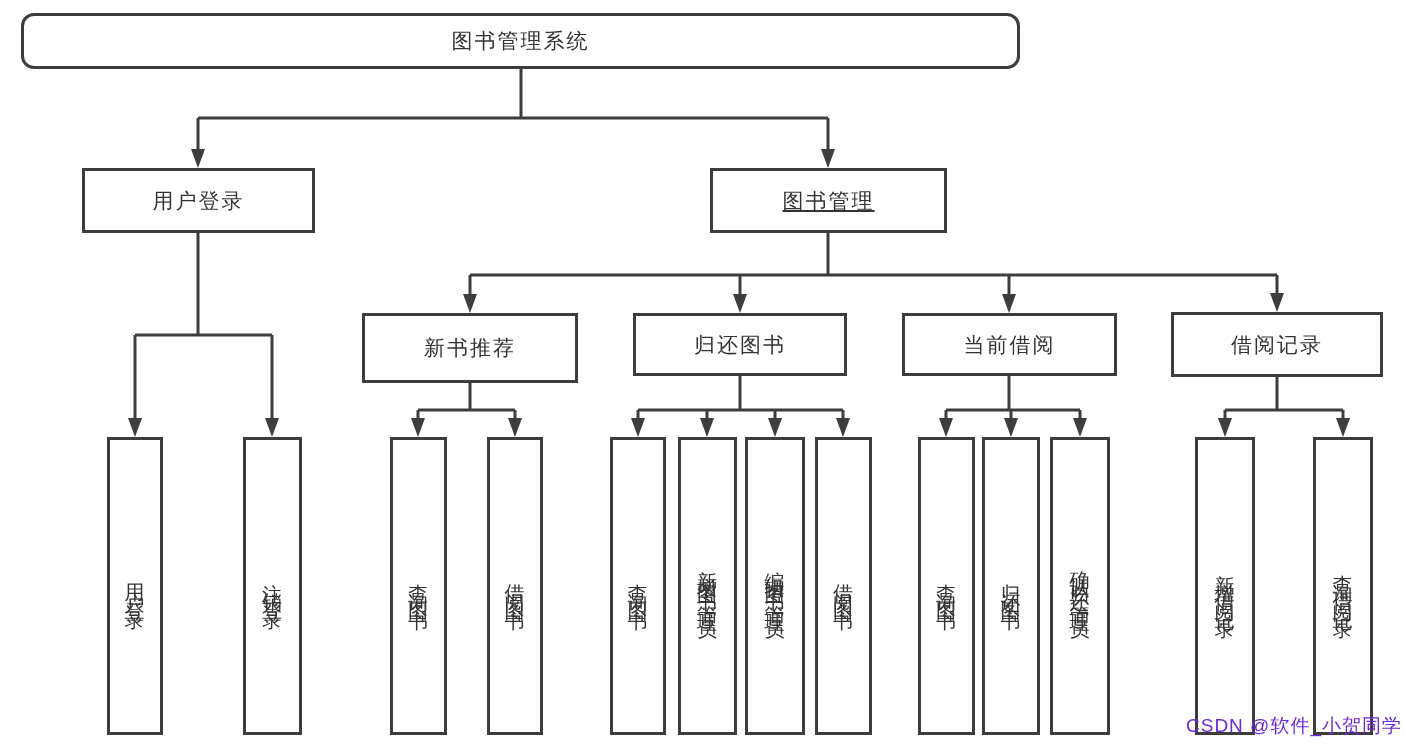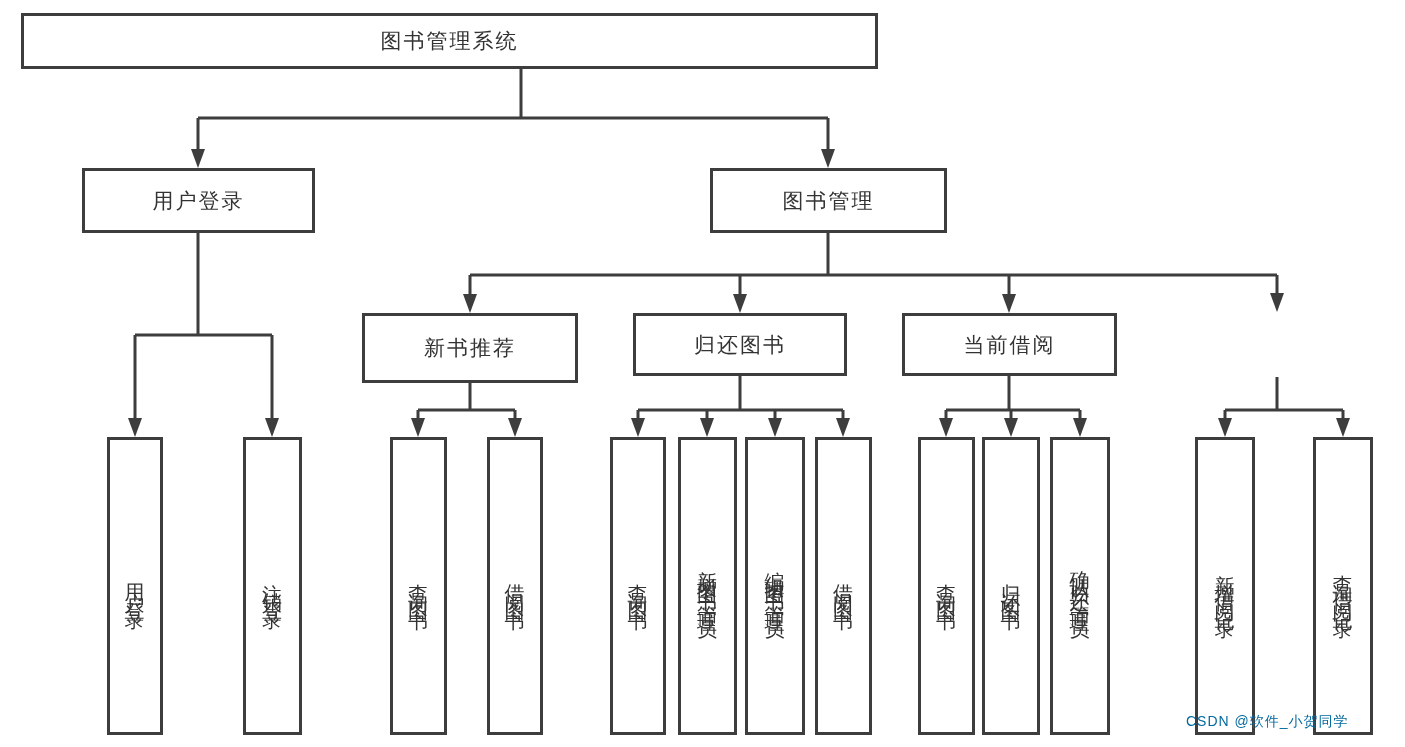--- a/index.html
+++ b/index.html
@@ -58,23 +58,23 @@
     line-height: 1;
     white-space: nowrap;
   }
   .vnode.long span {
     letter-spacing: 7px;
   }
   .watermark {
     position: absolute;
     left: 1186px;
     top: 713px;
-    font-size: 14px;
+    font-size: 19px;
     letter-spacing: 1px;
-    color: #0369a1;
+    color: #6d28d9;
     z-index: 5;
     white-space: nowrap;
   }
 </style>
 </head>
 <body>
 
 <div class="stage">
 
   <svg class="connectors" viewBox="0 0 1405 747" xmlns="http://www.w3.org/2000/svg">
@@ -117,28 +117,29 @@
 
       <polygon points="939,418 953,418 946,437"></polygon>
       <polygon points="1004,418 1018,418 1011,437"></polygon>
       <polygon points="1073,418 1087,418 1080,437"></polygon>
 
       <polygon points="1218,418 1232,418 1225,437"></polygon>
       <polygon points="1336,418 1350,418 1343,437"></polygon>
     </g>
   </svg>
 
-  <div class="node" style="left:21px; top:13px; width:857px; height:56px;">图书管理系统</div>
+  <div class="node" style="left:21px; top:13px; width:999px; height:56px;border-radius:13px;">图书管理系统</div>
 
   <div class="node" style="left:82px; top:168px; width:233px; height:65px;">用户登录</div>
-  <div class="node" style="left:710px; top:168px; width:237px; height:65px;">图书管理</div>
+  <div class="node" style="left:710px; top:168px; width:237px; height:65px;text-decoration:underline;">图书管理</div>
 
   <div class="node" style="left:362px; top:313px; width:216px; height:70px;">新书推荐</div>
   <div class="node" style="left:633px; top:313px; width:214px; height:63px;">归还图书</div>
   <div class="node" style="left:902px; top:313px; width:215px; height:63px;font-family:Liberation Mono, monospace;">当前借阅</div>
+  <div class="node" style="left:1171px; top:312px; width:212px; height:65px;">借阅记录</div>
 
   <div class="vnode" style="left:107px; width:56px;">
     <span>用户登录</span>
   </div>
   <div class="vnode" style="left:243px; width:59px;">
     <span>注销登录</span>
   </div>
 
   <div class="vnode" style="left:390px; width:57px;">
     <span>查询图书</span>

